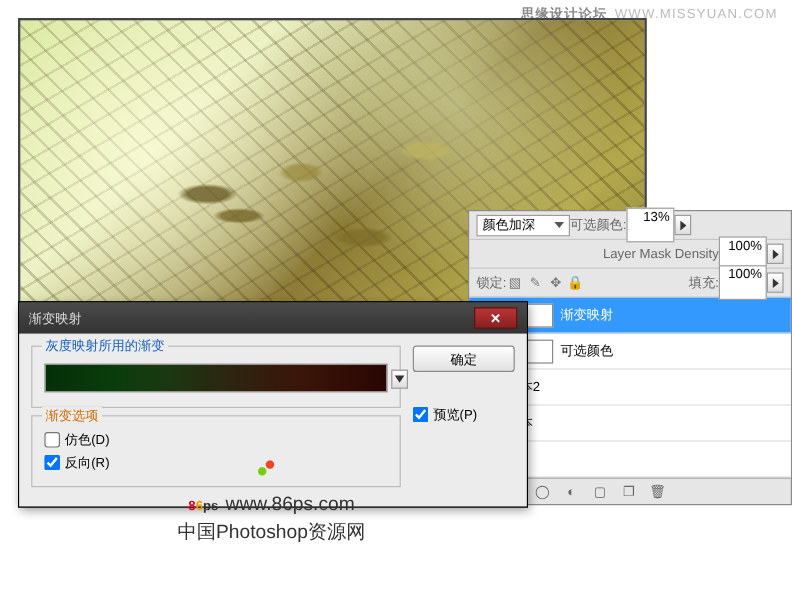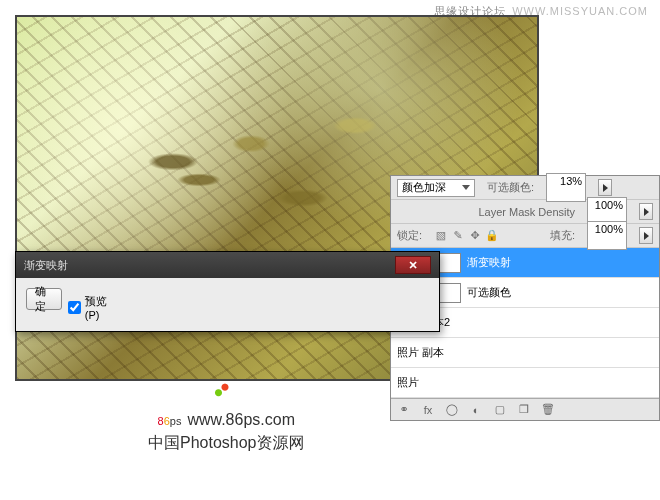--- a/index.html
+++ b/index.html
@@ -1,32 +1,32 @@
 <!DOCTYPE html>
 <html><head>
 <meta charset="utf-8">
 <style>
 *{box-sizing:border-box;margin:0;padding:0;font-family:"Microsoft YaHei",Arial,sans-serif;font-size:11px}
 body{width:660px;height:500px;background:#fff;position:relative;overflow:hidden}
 .watermark1{position:absolute;top:4px;right:12px;color:#bbb;font-size:10px;letter-spacing:1px}
-.watermark1 b{font-weight:normal;color:#888;margin-right:6px}
+.watermark1 b{font-weight:bold;color:#888;margin-right:6px}
 .canvas{position:absolute;top:15px;left:15px;width:524px;height:366px;background:linear-gradient(135deg,#d8e89d 0%,#e9f0c1 25%,#8a7a35 50%,#b3a84c 70%,#6d6a2e 100%);border:2px solid #444}
 .canvas::before{content:"";position:absolute;inset:0;background:
  radial-gradient(circle at 20% 30%,rgba(255,255,220,0.6),transparent 35%),
  radial-gradient(circle at 70% 20%,rgba(240,250,200,0.5),transparent 30%),
  repeating-linear-gradient(45deg,rgba(60,40,10,0.25) 0 2px,transparent 2px 14px),
  repeating-linear-gradient(-30deg,rgba(80,60,20,0.2) 0 2px,transparent 2px 18px)}
 .canvas::after{content:"";position:absolute;inset:0;background:
  radial-gradient(ellipse 8% 4% at 30% 40%,#5a4a15 40%,transparent 60%),
  radial-gradient(ellipse 7% 3% at 35% 45%,#6b5a1c 40%,transparent 60%),
  radial-gradient(ellipse 6% 4% at 45% 35%,#9a8a3c 40%,transparent 60%),
  radial-gradient(ellipse 8% 4% at 55% 50%,#7c6c28 40%,transparent 60%),
  radial-gradient(ellipse 7% 4% at 65% 30%,#c0b560 40%,transparent 60%);opacity:.7}
 .layers{position:absolute;top:175px;right:0;width:270px;background:#e6e6e6;border:1px solid #8a8a8a;font-size:11px}
-.lrow{display:flex;align-items:center;height:24px;padding:0 6px;border-bottom:1px solid #c8c8c8;gap:12px}
+.lrow{display:flex;align-items:center;height:24px;padding:0 6px;border-bottom:1px solid #c8c8c8;gap:0}
 .blend{width:78px;height:18px;border:1px solid #9c9c9c;background:#fff;display:flex;align-items:center;padding:0 4px}
 .blend .arw{margin-left:auto;border-left:4px solid transparent;border-right:4px solid transparent;border-top:5px solid #555}
 .lbl{color:#666}
 .pct{width:40px;height:29px;border:1px solid #9c9c9c;background:#fff;text-align:right;padding-right:3px;line-height:15px}
 .abtn{width:14px;height:17px;border:1px solid #9c9c9c;background:linear-gradient(#fff,#ddd);display:flex;align-items:center;justify-content:center}
 .abtn::after{content:"";border-top:4px solid transparent;border-bottom:4px solid transparent;border-left:5px solid #333}
 .lockicons{display:flex;gap:3px;align-items:center;color:#777}
 .lockicons span{width:14px;height:14px;display:inline-flex;align-items:center;justify-content:center}
 .layerlist{background:#fff}
 .layer{display:flex;align-items:center;height:30px;border-bottom:1px solid #ddd;padding:0 6px;gap:6px}
@@ -45,24 +45,24 @@
 .dlg-body{background:#ececec;padding:10px;display:flex;gap:10px}
 .dlg-left{flex:1}
 .fieldset{border:1px solid #bcbcbc;padding:8px 10px 12px;margin-bottom:6px;position:relative}
 .fieldset legend{color:#1560c0;font-size:11px;padding:0 3px;position:absolute;top:-8px;left:8px;background:#ececec}
 .fieldset.opt legend{color:#d06a00}
 .gradbar{height:24px;border:1px solid #888;background:linear-gradient(to right,#052f08 0%,#0a3d0c 20%,#1a3811 35%,#2e2410 55%,#3a1509 75%,#2a0604 100%);margin-top:6px;position:relative}
 .gradbar .arw{position:absolute;right:-18px;top:4px;width:14px;height:16px;border:1px solid #999;background:linear-gradient(#fff,#ddd);display:flex;align-items:center;justify-content:center}
 .gradbar .arw::after{content:"";border-left:4px solid transparent;border-right:4px solid transparent;border-top:6px solid #333}
 .cb{display:flex;align-items:center;gap:4px;margin-top:4px}
 .cb input{width:13px;height:13px}
-.dlg-right{width:85px;display:flex;flex-direction:row;gap:6px}
+.dlg-right{width:85px;display:flex;flex-direction:column;gap:22px}
 .btn{height:22px;border:1px solid #8a8a8a;background:linear-gradient(#fdfdfd,#e2e2e2);display:flex;align-items:center;justify-content:center;padding:0 8px;border-radius:3px}
 .wm86{position:absolute;left:148px;top:375px;display:flex;flex-direction:column;align-items:center;pointer-events:none}
-.wm86 .logo{font-size:22px;font-weight:normal;color:#333}
+.wm86 .logo{font-size:22px;font-weight:bold;color:#333}
 .wm86 .logo .r{color:#d02}
 .wm86 .logo .o{color:#e90}
 .wm86 .url{font-size:16px;color:#333}
 .wm86 .cn{font-size:16px;color:#333;margin-top:2px}
 .swirl{width:40px;height:30px;background:radial-gradient(circle at 30% 50%,#7c1 3px,transparent 4px),radial-gradient(circle at 50% 40%,#e42 3px,transparent 4px);border-radius:50% 20% 50% 20%;transform:rotate(-20deg)}
 </style>
 </head>
 <body>
 
 <div class="watermark1">
@@ -131,20 +131,39 @@
     <span>🗑</span>
   </div>
 </div>
 
 <div class="dlg">
   <div class="dlg-title">
     <span>渐变映射</span>
     <div class="dlg-x">✕</div>
   </div>
   <div class="dlg-body">
+    <div class="dlg-left">
+      <div class="fieldset">
+        <legend>灰度映射所用的渐变</legend>
+        <div class="gradbar">
+          <div class="arw"></div>
+        </div>
+      </div>
+      <div class="fieldset opt">
+        <legend>渐变选项</legend>
+        <label class="cb">
+          <input type="checkbox" style="">
+          <span>仿色(D)</span>
+        </label>
+        <label class="cb">
+          <input type="checkbox" checked="" style="">
+          <span>反向(R)</span>
+        </label>
+      </div>
+    </div>
     <div class="dlg-right">
       <div class="btn">确定</div>
       <label class="cb" style="margin-top:6px">
         <input type="checkbox" checked="" style="">
         <span>预览(P)</span>
       </label>
     </div>
   </div>
 </div>
 

